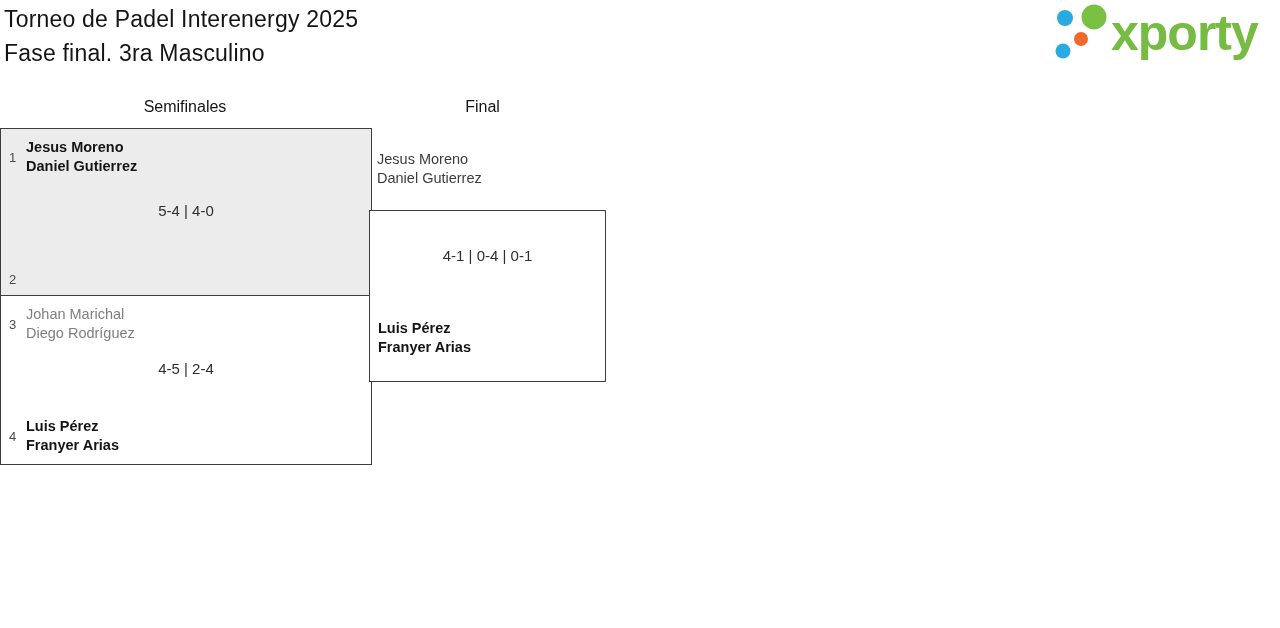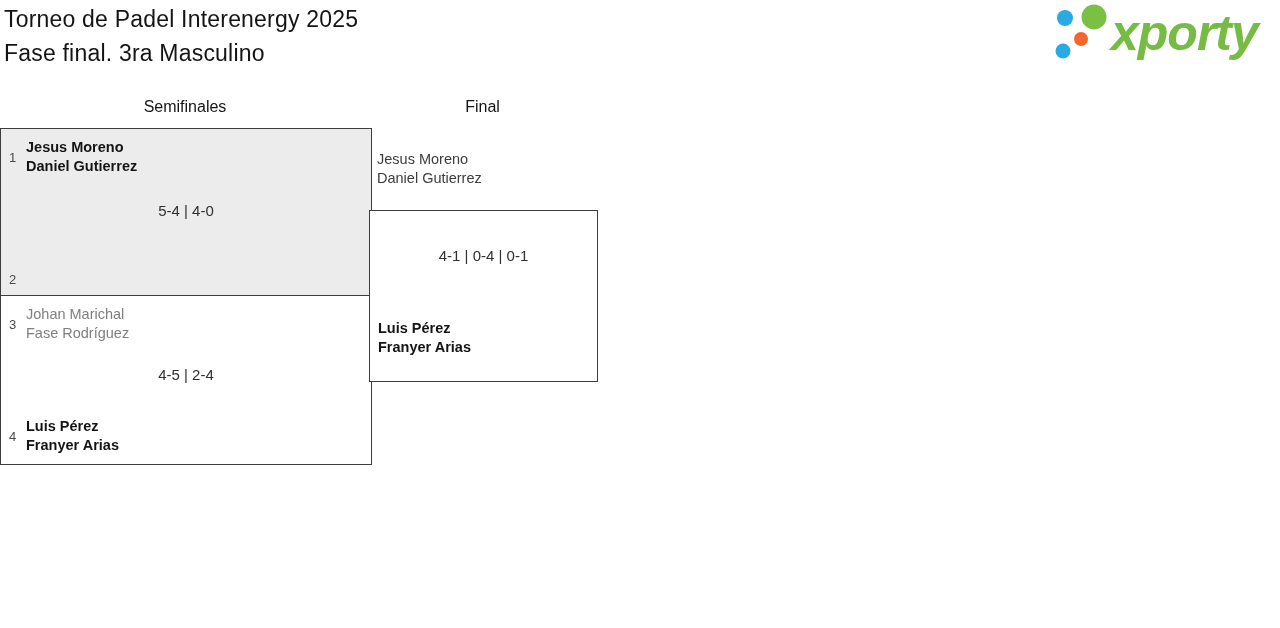--- a/index.html
+++ b/index.html
@@ -20,43 +20,43 @@
     position: absolute; top: 98px;
     font-size: 16px; font-weight: 400;
     text-align: center; color: #141414;
   }
   #round-sf { left: 0; width: 370px; }
   #round-final { left: 369px; width: 227px; text-align: center; }
 
   .match { position: absolute; border: 1px solid #3d3d3d; background: #ffffff; }
   #sf1 { left: 0; top: 128px; width: 370px; height: 167px; background: #ececec; }
   #sf2 { left: 0; top: 295px; width: 370px; height: 168px; background: #ffffff; }
-  #final-box { left: 369px; top: 210px; width: 227px; height: 170px; background: #ffffff; }
+  #final-box { left: 369px; top: 210px; width: 227px; height: 170px; background: #ffffff; padding-left: 8px; }
 
   .slot { position: absolute; left: 7px; display: flex; align-items: center; gap: 9px; }
   .slot-top { top: 9px; }
   .slot-bottom { bottom: 9px; }
   .seed { font-size: 13px; color: #4a4a4a; min-width: 9px; text-align: center; }
   .team-line { font-size: 14.5px; line-height: 19px; white-space: nowrap; }
   .winner .team-line { font-weight: 700; color: #141414; }
   .loser  .team-line { font-weight: 400; color: #7f7f7f; }
   .neutral .team-line { font-weight: 400; color: #3c3c3c; }
 
   .score {
     position: absolute; left: 0; width: 100%;
     text-align: center; font-size: 15px; color: #2e2e2e; white-space: nowrap;
   }
   #sf1 .score { top: 73px; }
-  #sf2 .score { top: 70px; }
+  #sf2 .score { top: 64px; }
   #final-box .score { top: 36px; }
 
   .final-top-team { position: absolute; left: 377px; top: 150px; }
   #final-box .slot-final-bottom { position: absolute; left: 8px; top: 108px; }
 
-  .logo { position: absolute; left: 1050px; top: 4px; display: flex; align-items: flex-start; font-style: italic; }
+  .logo { position: absolute; left: 1050px; top: 4px; display: flex; align-items: flex-start; }
   .logo-dots { width: 58px; height: 60px; }
   .wordmark {
     font-size: 50px; font-weight: 700; letter-spacing: -1px;
     line-height: 58px; margin-left: 3px; color: #76BC43; white-space: nowrap;
   }
 </style>
 </head>
 <body>
 
 <header class="page-header">
@@ -89,21 +89,21 @@
   <div class="slot slot-bottom loser">
     <span class="seed">2</span>
   </div>
 </div>
 
 <div class="match" id="sf2">
   <div class="slot slot-top loser">
     <span class="seed">3</span>
     <span class="team">
       <div class="team-line">Johan Marichal</div>
-      <div class="team-line">Fase Rodríguez</div>
+      <div class="team-line">Diego Rodríguez</div>
     </span>
   </div>
   <div class="score">4-5 | 2-4</div>
   <div class="slot slot-bottom winner">
     <span class="seed">4</span>
     <span class="team">
       <div class="team-line">Luis Pérez</div>
       <div class="team-line">Franyer Arias</div>
     </span>
   </div>

